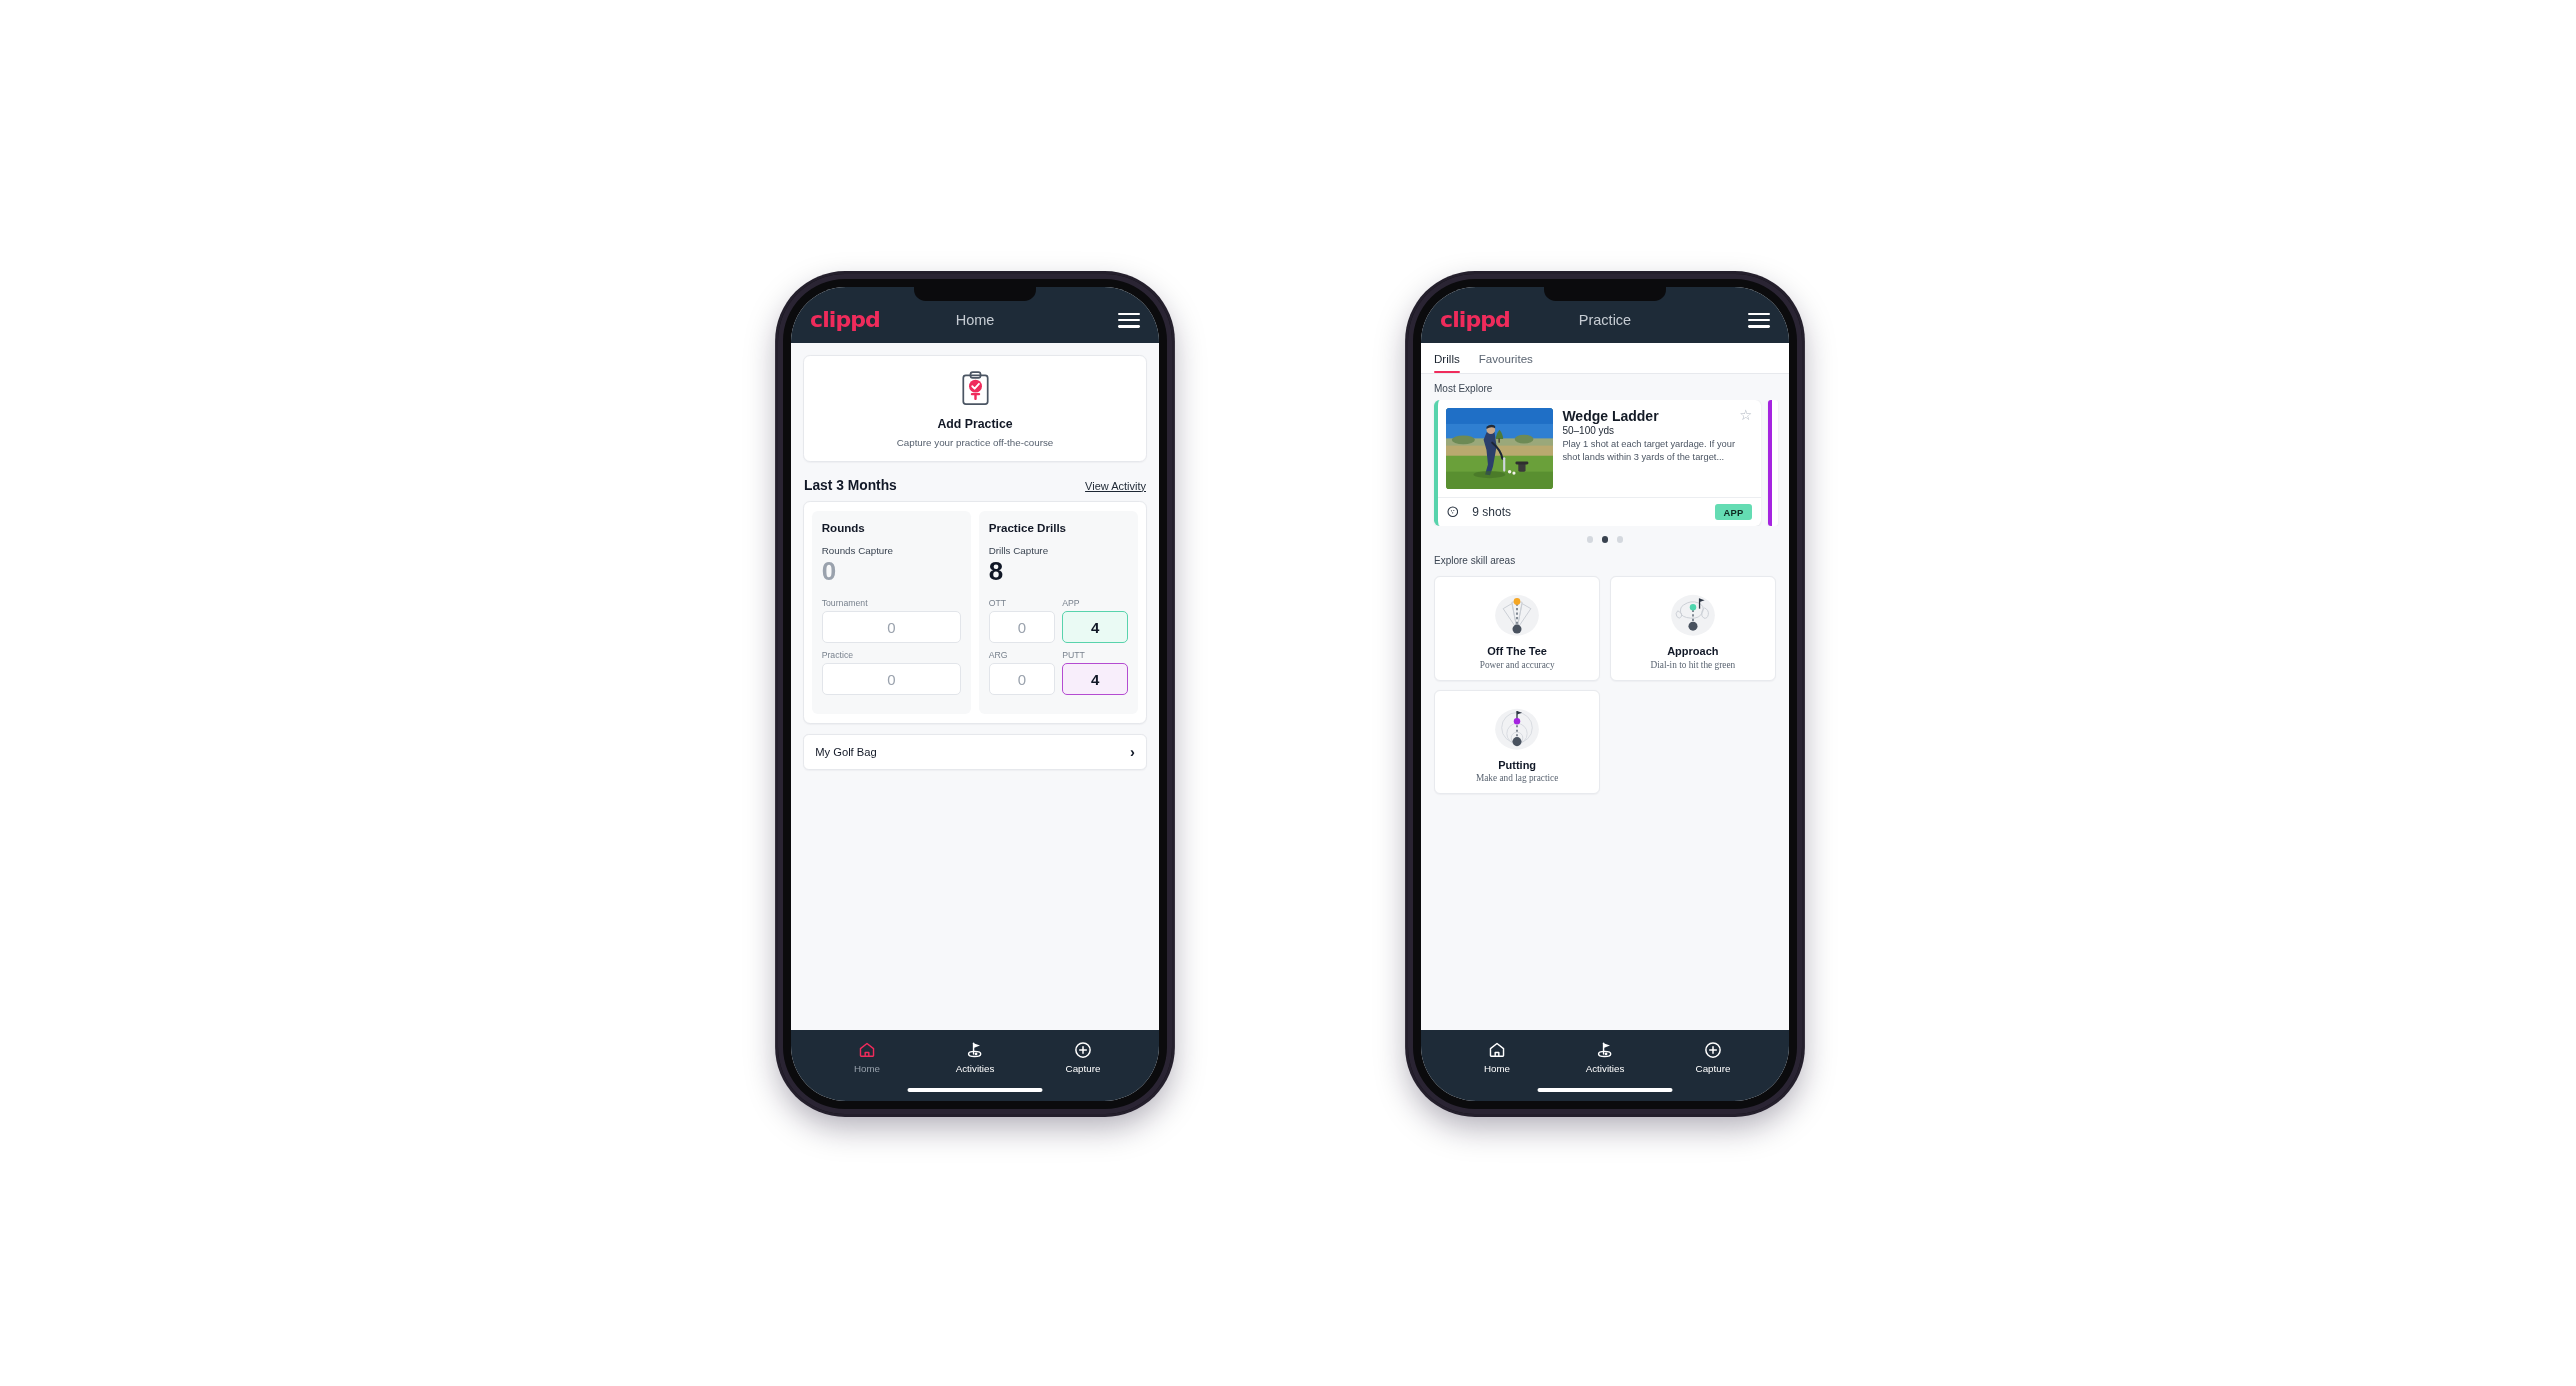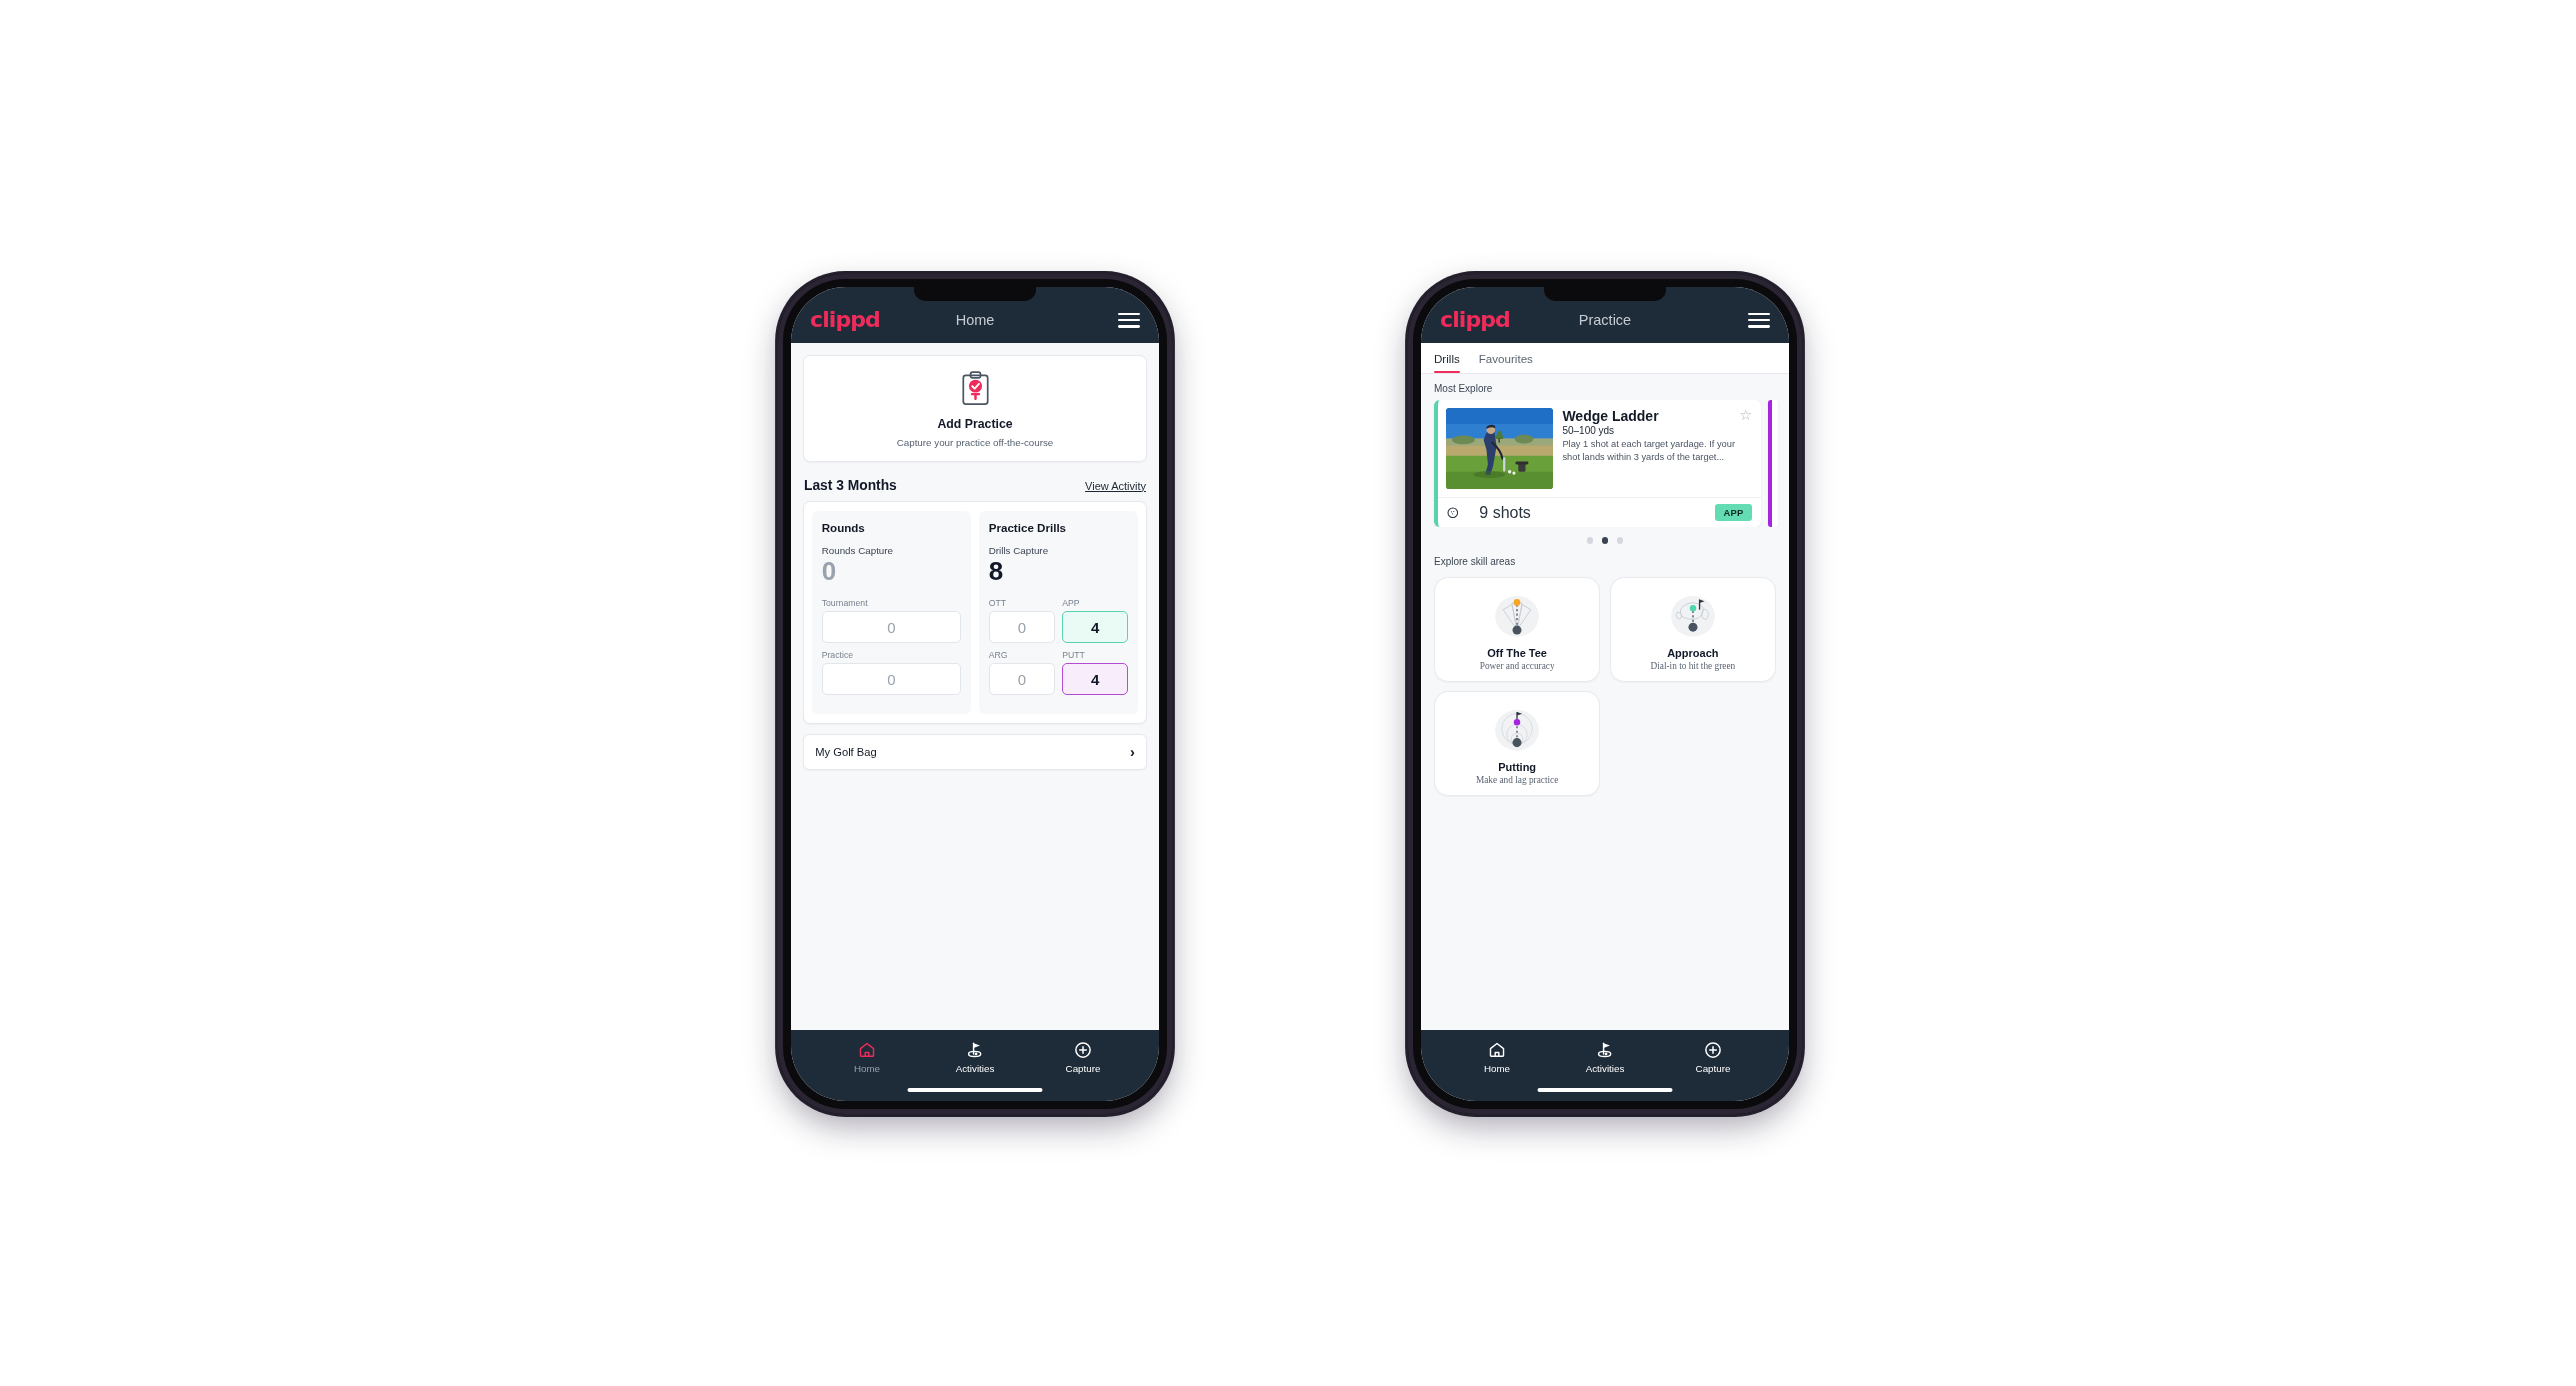--- a/index.html
+++ b/index.html
@@ -150,36 +150,36 @@
   }
   .drill-info { flex: 1 1 auto; min-width: 0; }
   .drill-hdr { display: flex; align-items: flex-start; }
   .drill-name { font-size: 14px; font-weight: 700; color: #141b26; }
   .drill-yds { font-size: 10px; color: #1b2430; margin-top: 0.7px; }
   .star { margin-left: auto; font-size: 14.5px; color: #aeb5bf; line-height: 1; }
   .drill-desc { font-size: 9.3px; color: #4b5563; line-height: 1.42; margin-top: 2px; }
   .drill-foot {
     border-top: 0.7px solid #eceef1; padding: 5.8px 8.7px; display: flex; align-items: center;
   }
-  .shots { font-size: 16px; color: #2a3441; display: flex; align-items: center; gap: 21px; }
+  .shots { font-size: 12px; color: #2a3441; display: flex; align-items: center; gap: 14px; }
   .badge {
     margin-left: auto; background: #64dcb3; color: #0f2a22; font-size: 9.4px; font-weight: 700;
     padding: 2.9px 8.7px; border-radius: 2.9px; letter-spacing: 0.3px;
   }
   .peek {
     flex: 0 0 auto; width: 10px; border-radius: 2.9px; background: #fff;
     border-left: 4.3px solid #a524e0; box-shadow: 0 0.7px 2.2px rgba(16,24,40,.08);
   }
   .dots { display: flex; gap: 8.7px; justify-content: center; padding: 10px 0 2.9px; }
   .dot { width: 6.5px; height: 6.5px; border-radius: 50%; background: #d4d8de; }
   .dot.active { background: #39424f; }
 
   .skill-grid { display: grid; grid-template-columns: 1fr 1fr; gap: 9.4px; padding: 4.3px 13px 0; }
   .skill-card {
-    background: #fff; border: 0.7px solid #e8eaee; border-radius: 14px;
+    background: #fff; border: 0.7px solid #e8eaee; border-radius: 6px;
     padding: 10px 1px 10px; text-align: center; box-shadow: 0 0.7px 1.4px rgba(16,24,40,.04);
   }
   .skill-ico { height: 54px; display: flex; align-items: center; justify-content: center; margin-bottom: 4.3px; }
   .skill-title { font-size: 11px; font-weight: 700; color: #111827; }
   .skill-sub { font-size: 9.3px; color: #5a6471; margin-top: 2.2px; font-family: Liberation Serif, serif; }
 
   
   .bottomnav {
     flex: 0 0 71px; background: #1e2b38; display: flex; align-items: flex-start;
     padding: 10px 22px 0; position: relative;

